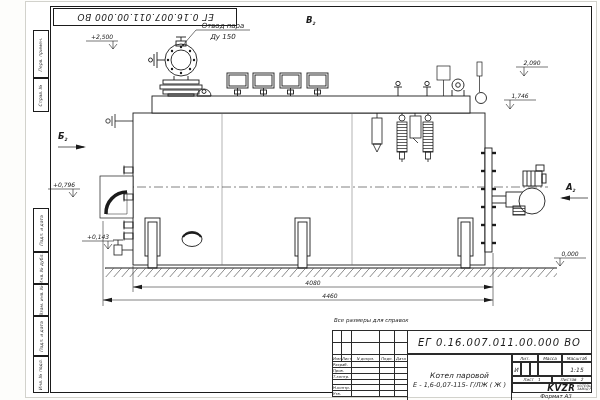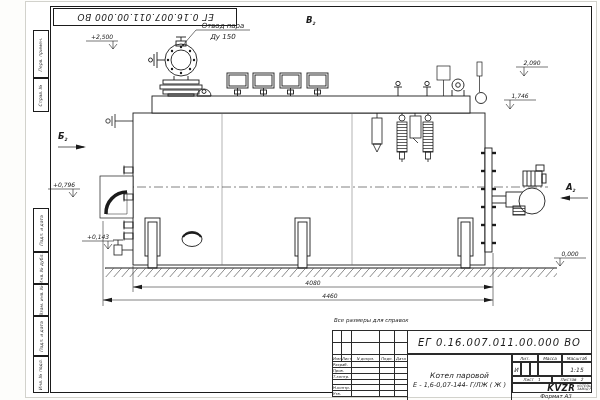--- a/index.html
+++ b/index.html
@@ -389,21 +389,21 @@
             <td></td>
             <td></td>
           </tr>
     </tbody>
       </table>
 
     <div class="cell docnum" style="left:75px;top:0;width:185px;height:24px;">ЕГ 0.16.007.011.00.000 ВО</div>
 
     <div class="cell" style="left:75px;top:24px;width:105px;height:52px;flex-direction:column;gap:1px;">
       <span class="prod1">Котел паровой</span>
-      <span class="prod2">Е - 1,6-0,07-144- Г/ЛЖ ( Ж )</span>
+      <span class="prod2">Е - 1,6-0,07-115- Г/ЛЖ ( Ж )</span>
     </div>
 
     <div class="cell h45" style="left:180px;top:24px;width:26px;height:8px;">Лит.</div>
     <div class="cell h45" style="left:206px;top:24px;width:24px;height:8px;">Масса</div>
     <div class="cell h45" style="left:230px;top:24px;width:30px;height:8px;">Масштаб</div>
 
     <div class="cell v6" style="left:180px;top:32px;width:9px;height:14px;">И</div>
     <div class="cell" style="left:189px;top:32px;width:9px;height:14px;"></div>
     <div class="cell" style="left:198px;top:32px;width:8px;height:14px;"></div>
     <div class="cell" style="left:206px;top:32px;width:24px;height:14px;"></div>

